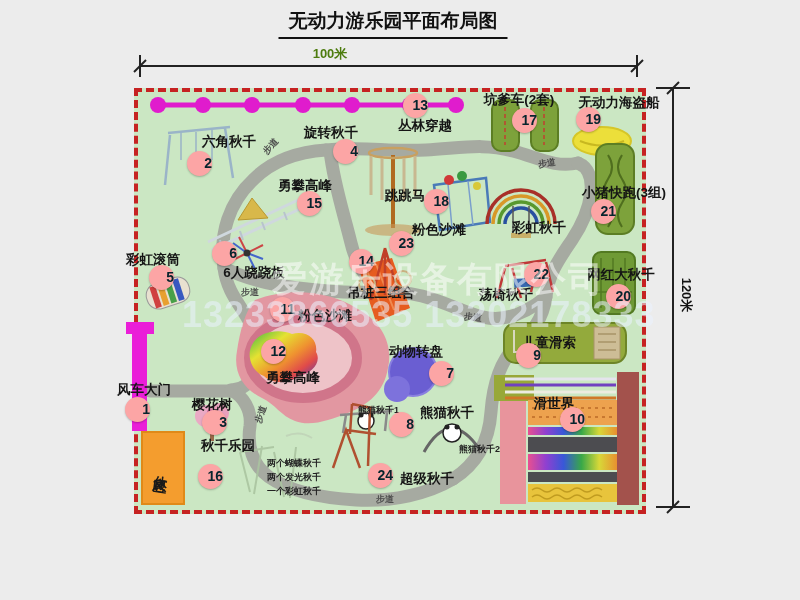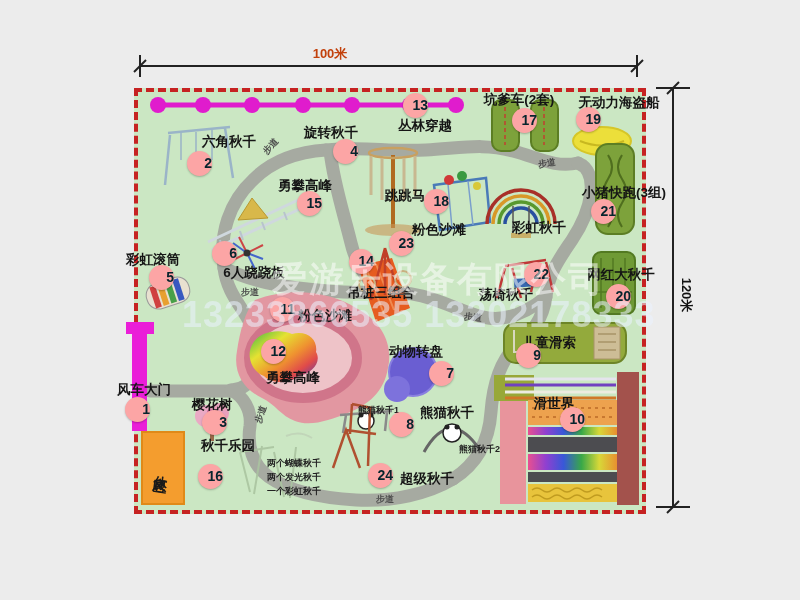--- a/index.html
+++ b/index.html
@@ -12,21 +12,21 @@
        white-space:nowrap;transform:translateX(-50%);}
   .sub{position:absolute;z-index:4;font-size:9px;font-weight:bold;color:#222;white-space:nowrap;padding-left:34px;}
   .pd{position:absolute;z-index:4;font-size:9px;font-weight:bold;color:#4a4a4a;white-space:nowrap;}
   .marker{position:absolute;z-index:5;width:25px;height:25px;border-radius:50%;
           background:#fca5a5;color:#06242d;font-size:14px;font-weight:bold;text-align:right;
           line-height:25px;box-shadow:0 1px 2px rgba(0,0,0,.25);}
   .title{position:absolute;left:393px;top:8px;transform:translateX(-50%);z-index:6;
          font-size:19px;font-weight:bold;color:#111;border-bottom:2.5px solid #111;
          padding:0 10px 3px 10px;white-space:nowrap;}
   .dimw{position:absolute;left:330px;top:45px;transform:translateX(-50%);z-index:6;
-        font-size:13px;font-weight:bold;color:#c2410c;}
+        font-size:13px;font-weight:bold;color:#4d7c0f;}
   .dimh{position:absolute;left:686px;top:295px;transform:translate(-50%,-50%) rotate(90deg);
         z-index:6;font-size:13px;font-weight:bold;color:#111;white-space:nowrap;}
   .rest{position:absolute;left:141px;top:431px;width:40px;height:70px;z-index:3;
         background:#f49d2e;border:2px solid #e08a18;display:flex;align-items:center;
         justify-content:center;}
   .rest span{writing-mode:vertical-rl;font-size:14px;font-weight:bold;color:#1a1a1a;
         transform:rotate(8deg);letter-spacing:2px;}
   .wm{position:absolute;z-index:7;color:rgba(255,255,255,0.52);font-weight:bold;
       pointer-events:none;white-space:nowrap;}
   .wm.company{left:272px;top:256px;font-size:35px;letter-spacing:2px;}
@@ -258,20 +258,21 @@
       <line x1="134" y1="72" x2="146" y2="60"></line>
         <line x1="631" y1="72" x2="643" y2="60"></line>
       <line x1="673" y1="88" x2="673" y2="507"></line>
       <line x1="656" y1="88" x2="690" y2="88"></line>
         <line x1="656" y1="507" x2="690" y2="507"></line>
       <line x1="667" y1="94" x2="679" y2="82"></line>
         <line x1="667" y1="513" x2="679" y2="501"></line>
     </g>
   </svg>
 
+  <div class="title">无动力游乐园平面布局图</div>
   <div class="dimw">100米</div>
   <div class="dimh">120米</div>
 
   <div class="rest">
     <span>休息区</span>
   </div>
 
   <div class="lbl" style="left:144px;top:381px">风车大门</div>
   <div class="lbl" style="left:229px;top:133px">六角秋千</div>
   <div class="lbl" style="left:212px;top:396px">樱花树</div>

